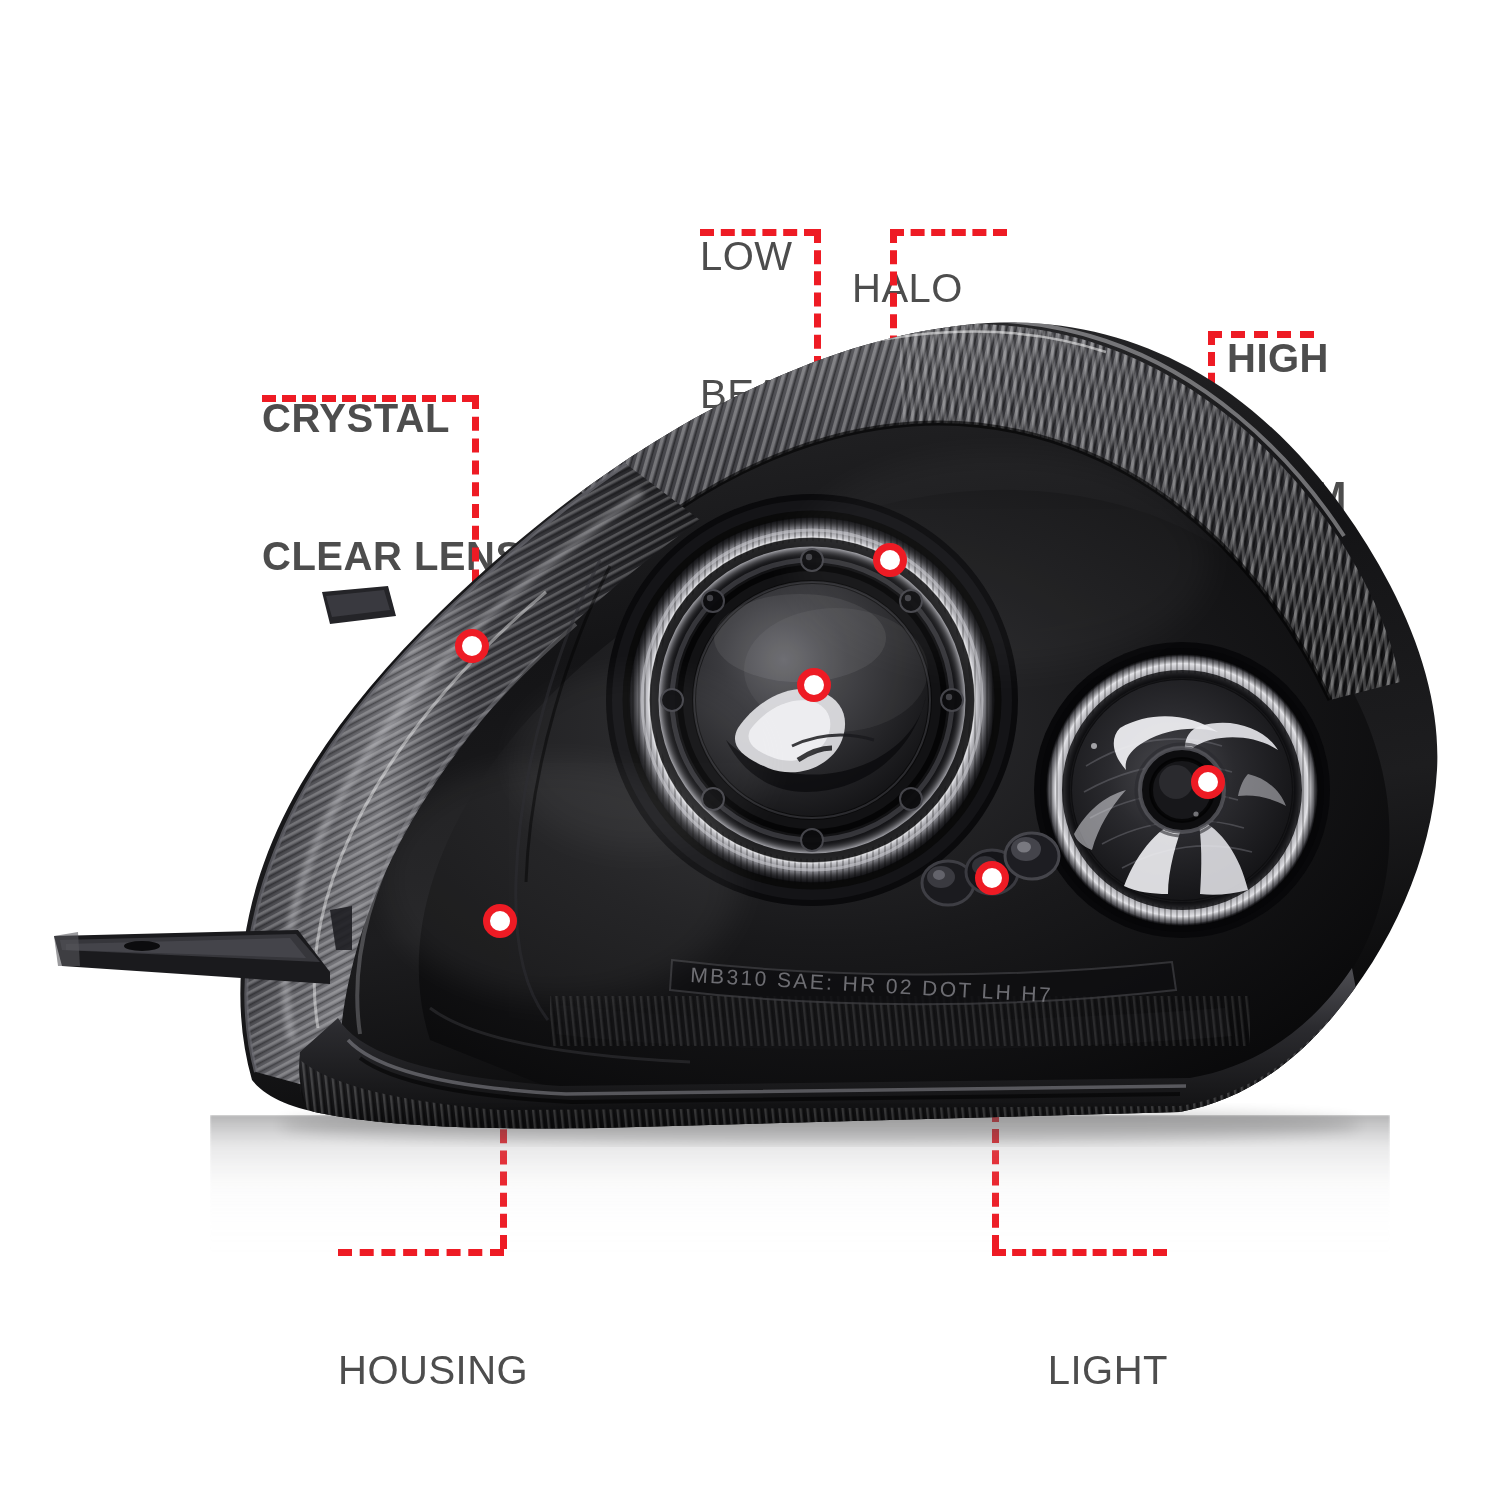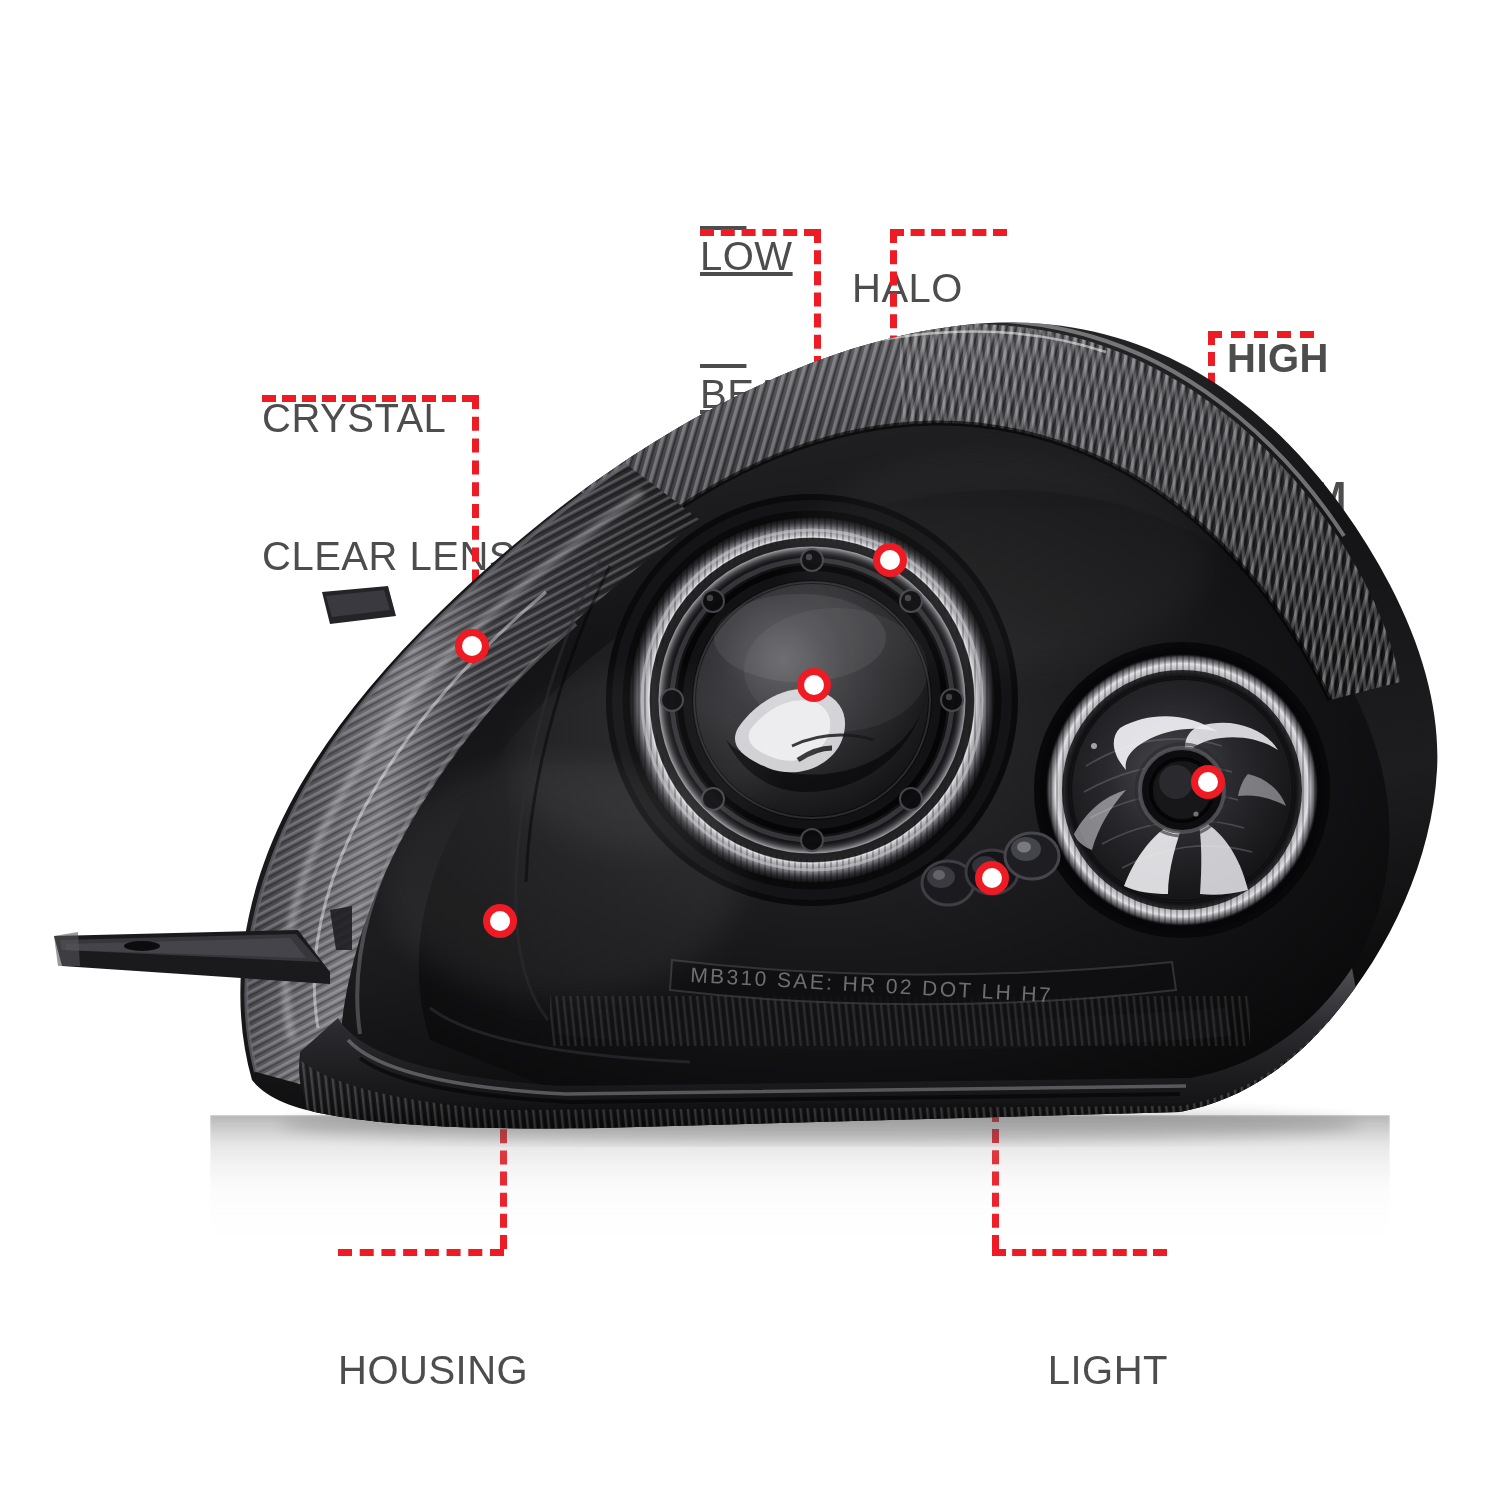--- a/index.html
+++ b/index.html
@@ -470,29 +470,29 @@
         <path d="M322,592 L388,586 L396,616 L330,624 Z" fill="#242428"></path>
         <path d="M326,596 L384,590 L390,610 L332,617 Z" fill="#3d3d43" opacity="0.85"></path>
       </g>
 
       <ellipse cx="820" cy="1125" rx="540" ry="18" fill="#000" opacity="0.16" filter="url(#blurMd)"></ellipse>
     </svg>
   </div>
 
   <div id="reflection"></div>
 
-  <div class="callout-label al-left" style="left:262px;top:303px;width:330px;">
+  <div class="callout-label al-left" style="left:262px;top:303px;width:330px;font-weight:bold;">
     <div>CRYSTAL</div>
     <div>CLEAR LENS</div>
   </div>
   <div class="lead-h" style="left:262px;top:395px;width:214px;"></div>
   <div class="lead-v" style="left:472px;top:395px;height:232px;"></div>
   <div class="dot" style="left:472px;top:646px;"></div>
 
-  <div class="callout-label al-left" style="left:700px;top:141px;width:200px;text-decoration:underline;">
+  <div class="callout-label al-left" style="left:700px;top:141px;width:200px;">
     <div>LOW</div>
     <div>BEAM</div>
   </div>
   <div class="lead-h" style="left:700px;top:229px;width:118px;"></div>
   <div class="lead-v" style="left:814px;top:229px;height:437px;"></div>
   <div class="dot" style="left:814px;top:685px;"></div>
 
   <div class="callout-label al-left" style="left:852px;top:173px;width:200px;">
     <div>HALO</div>
   </div>

